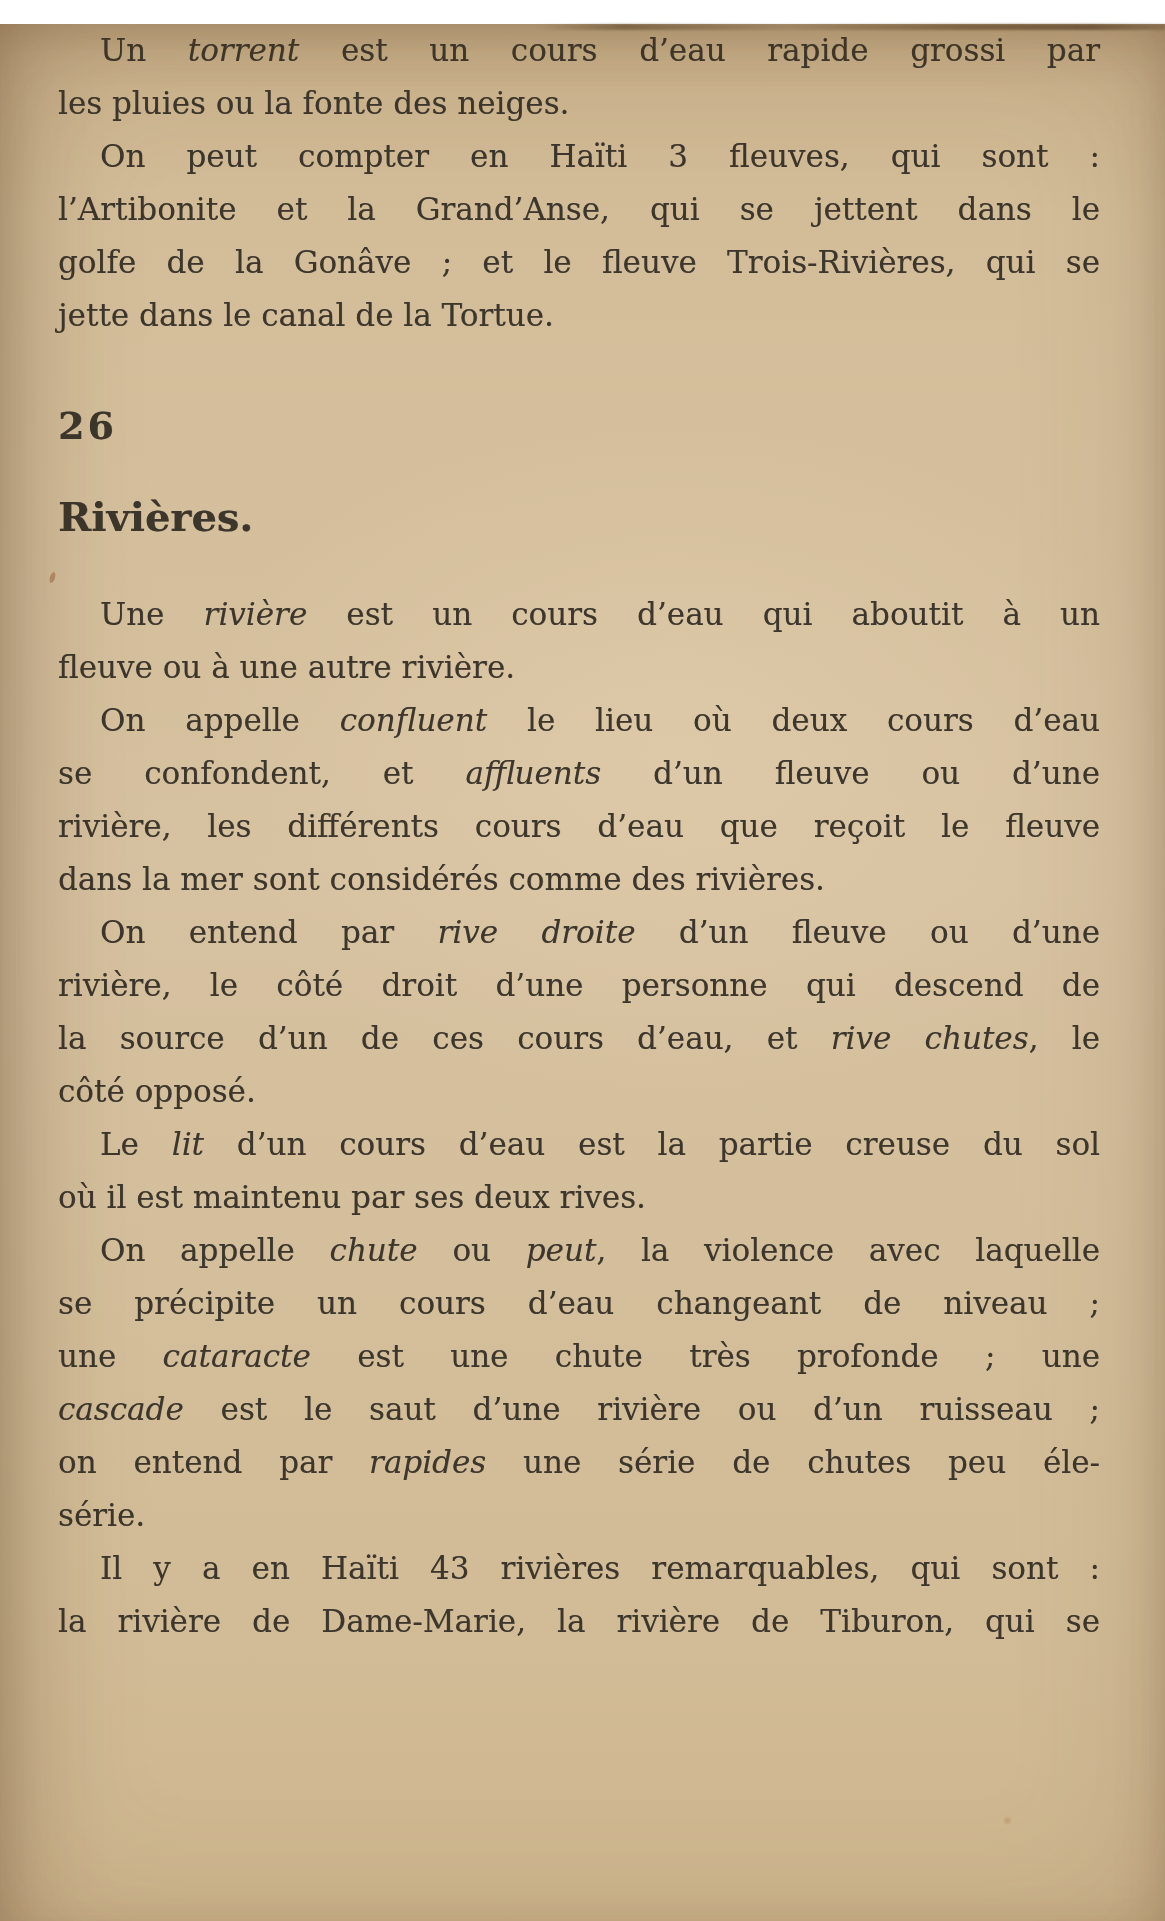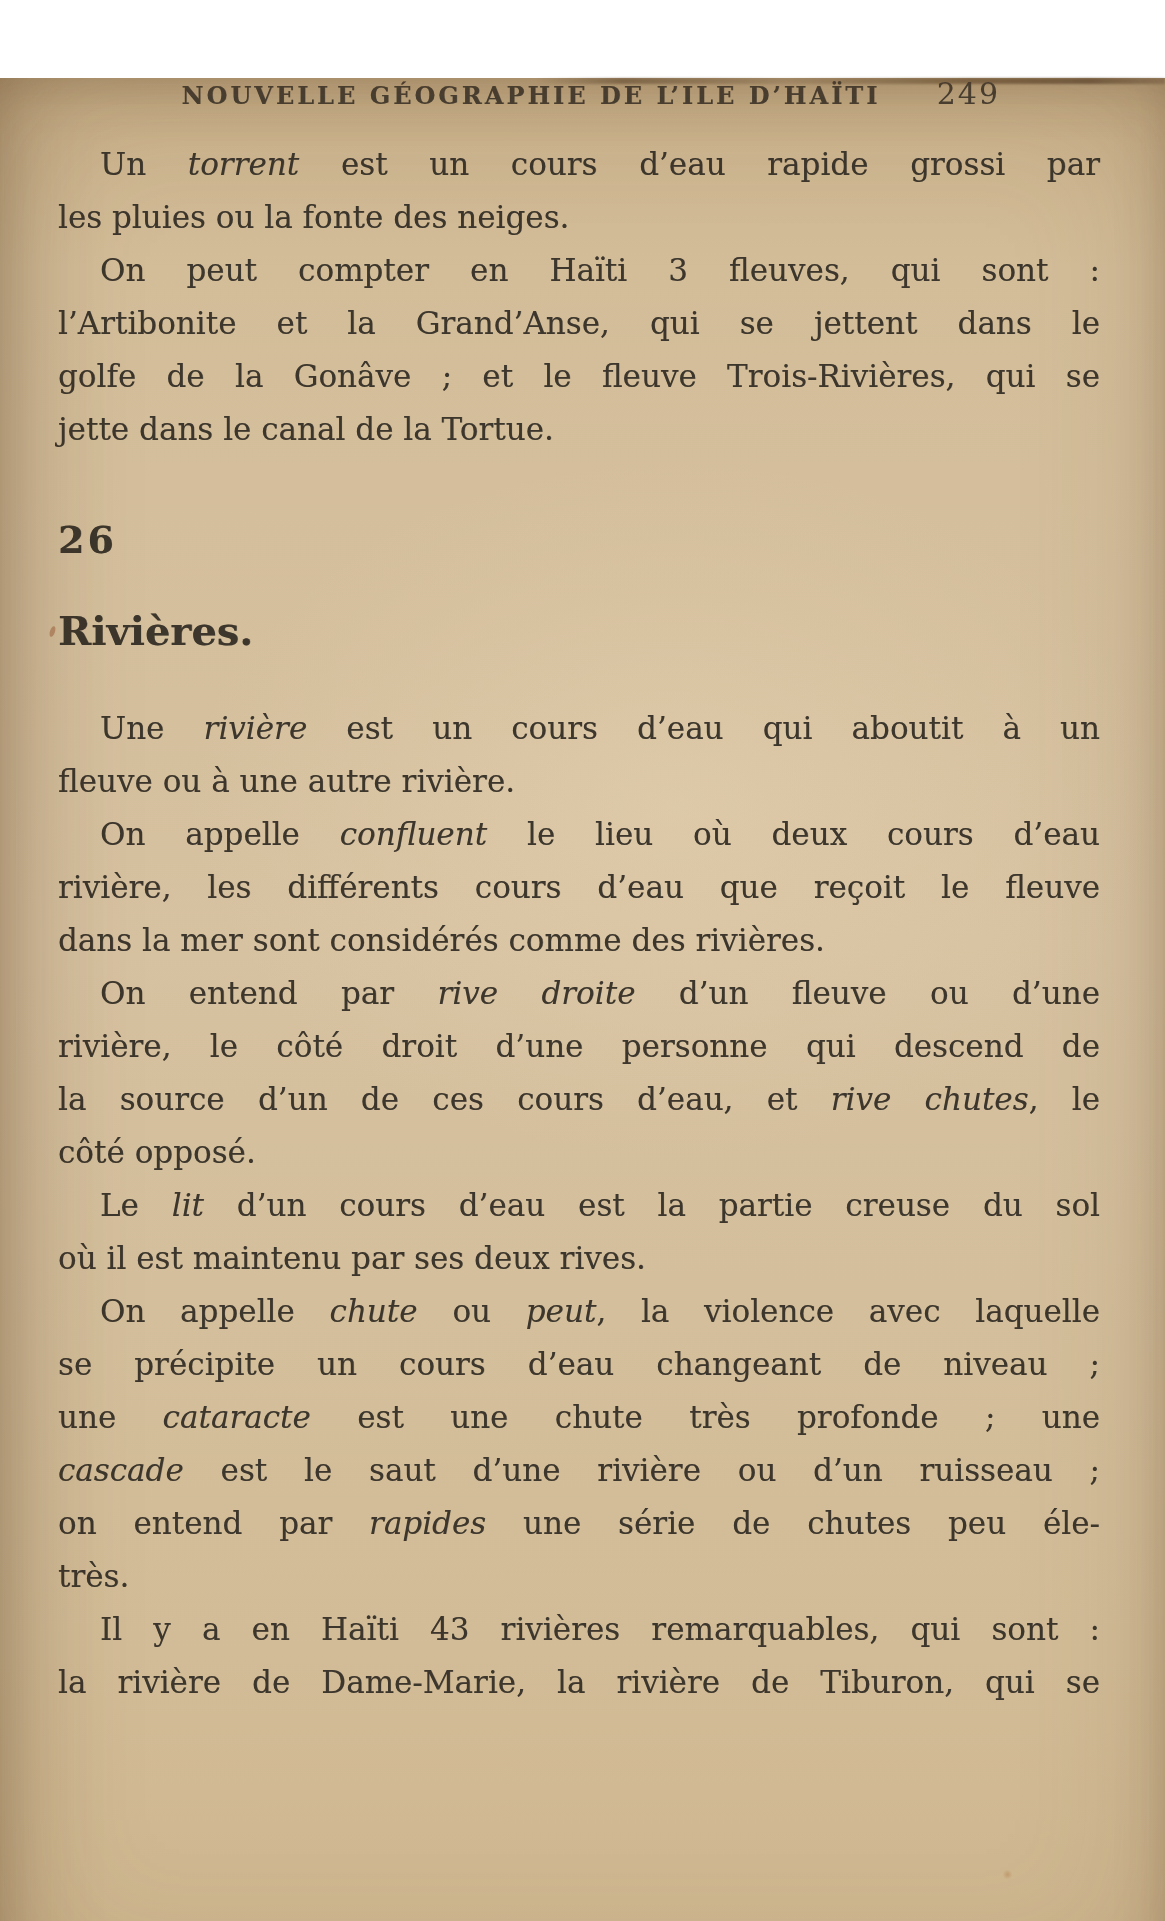--- a/index.html
+++ b/index.html
@@ -75,24 +75,20 @@
 </head>
 <body>
 
 <div class="page">
   <div class="edge-streak"></div>
   <div class="speck1"></div>
   <div class="speck2"></div>
 
   <div class="content">
 
-    <div class="running-head">
-      <span class="rh-title">NOUVELLE GÉOGRAPHIE DE L’ILE D’HAÏTI</span>
-      <span class="rh-page">249</span>
-    </div>
 
     <div class="body-text">
 
       <div class="intro-block">
           <div class="para">
             <div class="tline fill first"><span>Un </span><span class="it">torrent</span><span> est un cours d’eau rapide grossi par</span></div>
             <div class="tline"><span>les pluies ou la fonte des neiges.</span></div>
           </div>
           <div class="para">
             <div class="tline fill first"><span>On peut compter en Haïti 3 fleuves, qui sont :</span></div>
@@ -106,20 +102,21 @@
 
       <div class="section-title">Rivières.</div>
 
       <div class="section-block">
           <div class="para">
             <div class="tline fill first"><span>Une </span><span class="it">rivière</span><span> est un cours d’eau qui aboutit à un</span></div>
             <div class="tline"><span>fleuve ou à une autre rivière.</span></div>
           </div>
           <div class="para">
             <div class="tline fill first"><span>On appelle </span><span class="it">confluent</span><span> le lieu où deux cours d’eau</span></div>
+            <div class="tline fill"><span>se confondent, et </span><span class="it">affluents</span><span> d’un fleuve ou d’une</span></div>
             <div class="tline fill"><span>rivière, les différents cours d’eau que reçoit le fleuve</span></div>
           </div>
           <div class="para">
             <div class="tline"><span>dans la mer sont considérés comme des rivières.</span></div>
           </div>
           <div class="para">
             <div class="tline fill first"><span>On entend par </span><span class="it">rive droite</span><span> d’un fleuve ou d’une</span></div>
             <div class="tline fill"><span>rivière, le côté droit d’une personne qui descend de</span></div>
             <div class="tline fill"><span>la source d’un de ces cours d’eau, et </span><span class="it">rive chutes</span><span>, le</span></div>
             <div class="tline"><span>côté opposé.</span></div>
@@ -127,21 +124,21 @@
           <div class="para">
             <div class="tline fill first"><span>Le </span><span class="it">lit</span><span> d’un cours d’eau est la partie creuse du sol</span></div>
             <div class="tline"><span>où il est maintenu par ses deux rives.</span></div>
           </div>
           <div class="para">
             <div class="tline fill first"><span>On appelle </span><span class="it">chute</span><span> ou </span><span class="it">peut</span><span>, la violence avec laquelle</span></div>
             <div class="tline fill"><span>se précipite un cours d’eau changeant de niveau ;</span></div>
             <div class="tline fill"><span>une </span><span class="it">cataracte</span><span> est une chute très profonde ; une</span></div>
             <div class="tline fill"><span class="it">cascade</span><span> est le saut d’une rivière ou d’un ruisseau ;</span></div>
             <div class="tline fill"><span>on entend par </span><span class="it">rapides</span><span> une série de chutes peu éle-</span></div>
-            <div class="tline"><span>très.</span></div>
+            <div class="tline"><span>série.</span></div>
           </div>
           <div class="para">
             <div class="tline fill first"><span>Il y a en Haïti 43 rivières remarquables, qui sont :</span></div>
             <div class="tline fill"><span>la rivière de Dame-Marie, la rivière de Tiburon, qui se</span></div>
           </div>
         </div>
 
     </div>
   </div>
 </div>

